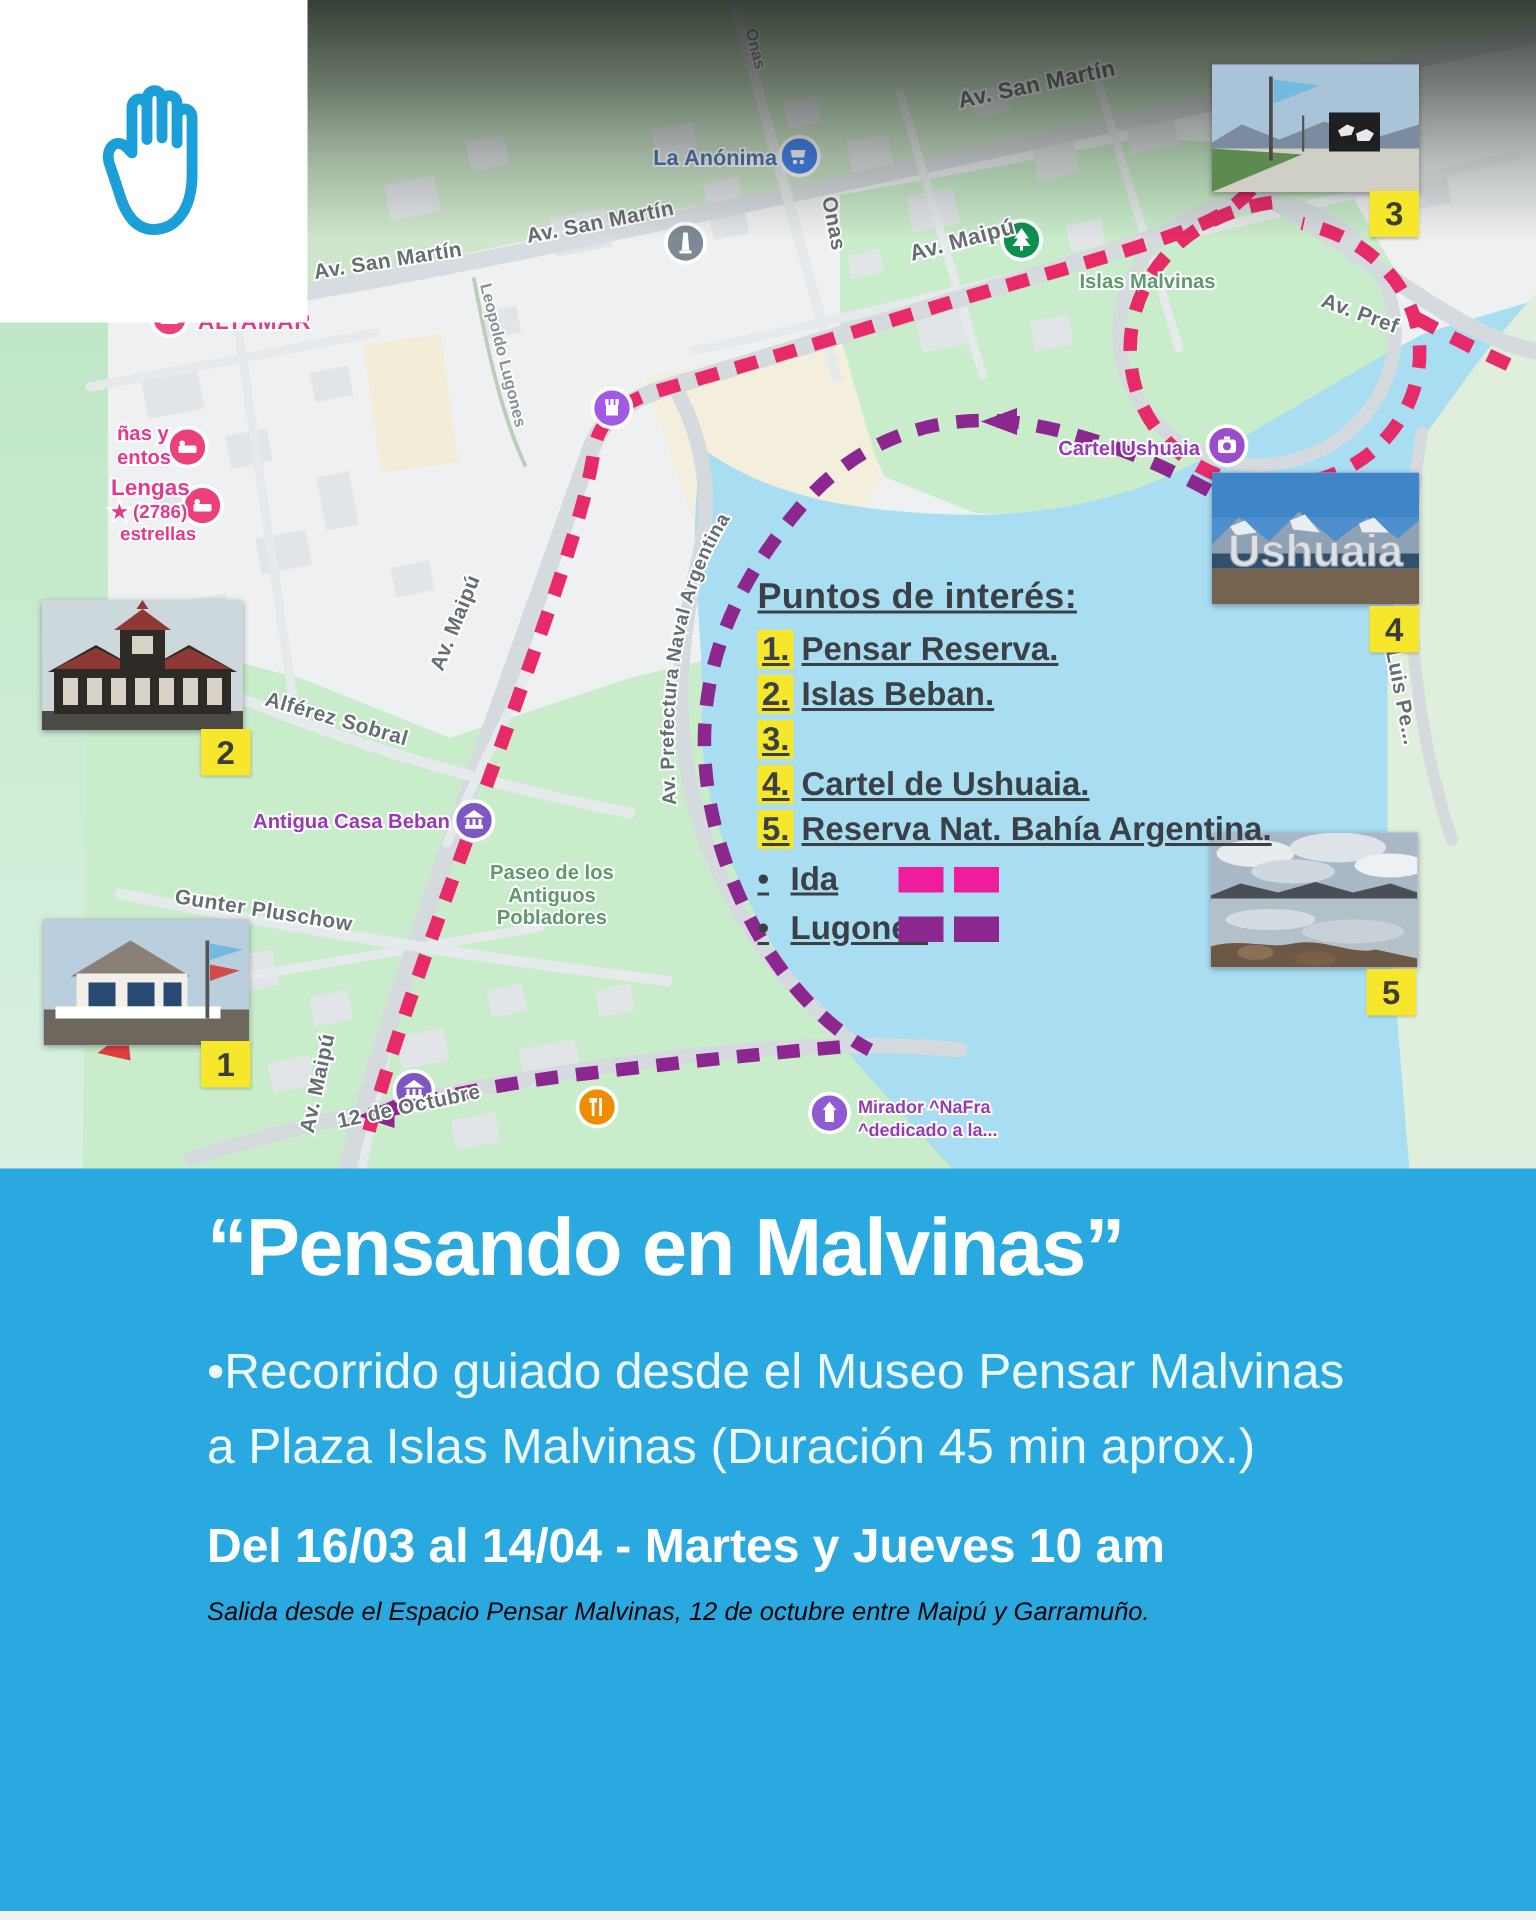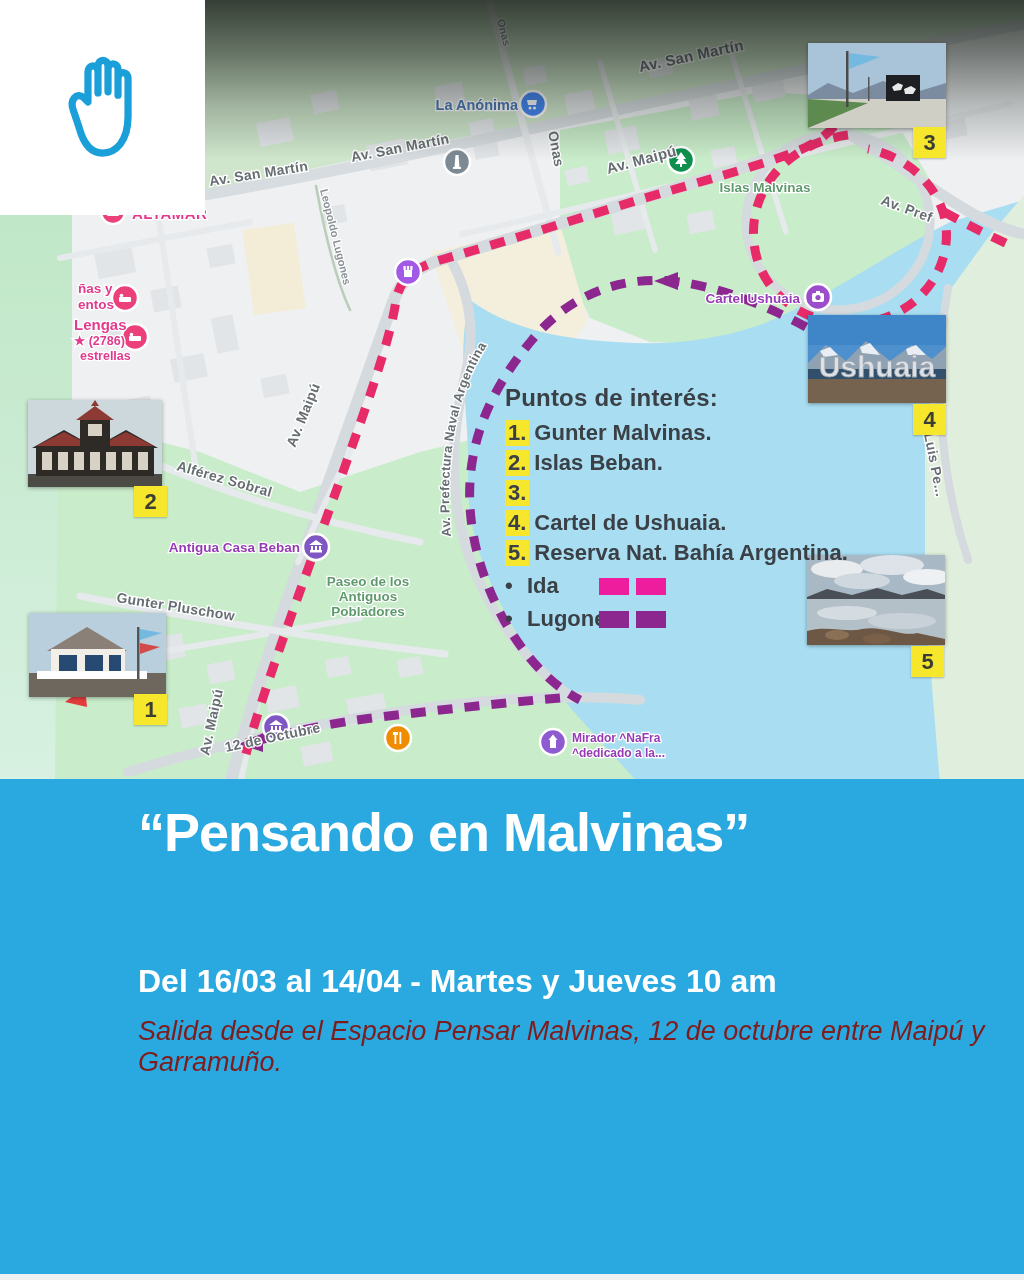--- a/index.html
+++ b/index.html
@@ -9,37 +9,37 @@
   .map-svg{position:absolute;left:0;top:0;}
   .map-shade{position:absolute;left:0;top:0;width:1024px;height:180px;pointer-events:none;
     background:linear-gradient(180deg,rgba(20,26,20,.82) 0px,rgba(20,26,20,.55) 55px,rgba(20,26,20,.25) 105px,rgba(20,26,20,0) 160px);}
   .hand-card{position:absolute;left:0;top:0;width:205px;height:215px;background:#ffffff;display:flex;align-items:center;justify-content:center;}
   
   .photo{position:absolute;box-shadow:0 1px 4px rgba(0,0,0,.35);overflow:hidden;background:#c4b5fd;}
   .photo svg{display:block;}
   .chip{position:absolute;width:33px;height:31px;background:#f6e62c;color:#3b3e35;font-weight:bold;font-size:22px;
     display:flex;align-items:center;justify-content:center;box-shadow:0 1px 2px rgba(0,0,0,.25);}
   
-  .legend{position:absolute;left:505px;top:384px;width:380px;color:#3a4046;}
+  .legend{position:absolute;left:505px;top:384px;width:380px;color:#3a4046;text-decoration:underline;}
   .legend-title{font-size:24px;font-weight:bold;letter-spacing:.2px;margin-bottom:8px;}
   .legend-item{font-size:22px;font-weight:600;margin:4px 0;display:flex;align-items:center;}
   .legend-num{background:#f6e62c;font-weight:bold;padding:0 3px;margin-right:5px;}
   .legend-route{font-size:22px;font-weight:600;margin:7px 0;display:flex;align-items:center;}
   .legend-bullet{width:22px;}
   .legend-route-label{width:72px;}
   .sw{display:inline-block;width:30px;height:17px;margin-right:7px;}
   .sw-ida{background:#ee1d9e;}
   .sw-vuelta{background:#8d2790;}
   
   .info-section{position:absolute;left:0;top:779px;width:1024px;height:495px;background:#2aa9e0;color:#fff;padding-left:30px;}
   .info-inner{padding:22px 60px 0 108px;}
   .info-title{font-size:54px;font-weight:bold;letter-spacing:-1px;margin:0 0 26px 0;}
   .info-desc{font-size:33px;line-height:1.5;color:#eef9ff;margin:0 0 24px 0;font-weight:400;}
   .info-schedule{font-size:32px;font-weight:bold;margin:0 0 16px 0;}
-  .info-departure{font-size:27px;font-style:italic;color:#7f1d1d;margin:0;}
+  .info-departure{font-size:17px;font-style:italic;color:#000000;margin:0;}
   
   text{font-family:"Liberation Sans",sans-serif;}
   .st{font-size:14px;font-weight:600;fill:#676e73;stroke:#ffffff;stroke-width:2.6px;paint-order:stroke;letter-spacing:.3px;}
   .st-sm{font-size:11px;font-weight:600;fill:#8b9297;stroke:#fff;stroke-width:2.2px;paint-order:stroke;}
   .pl{font-size:13.5px;font-weight:600;stroke:#ffffff;stroke-width:2.6px;paint-order:stroke;}
   .pl-pink{fill:#e23b8e;}
   .pl-blue{fill:#4a78b5;}
   .pl-green{fill:#5f9a6d;}
   .pl-purple{fill:#963bb5;}
   .pl-big{font-size:15px;font-weight:bold;letter-spacing:.5px;}
@@ -359,21 +359,21 @@
         <span>4</span>
       </div>
     <div class="chip" style="left:911px;top:646px;">
         <span>5</span>
       </div>
 
     <div class="legend">
       <div class="legend-title">Puntos de interés:</div>
       <div class="legend-item">
         <span class="legend-num">1.</span>
-        <span>Gunter Malvinas.</span>
+        <span>Pensar Reserva.</span>
       </div>
       <div class="legend-item">
         <span class="legend-num">2.</span>
         <span>Islas Beban.</span>
       </div>
       <div class="legend-item">
         <span class="legend-num">3.</span>
       </div>
       <div class="legend-item">
         <span class="legend-num">4.</span>
@@ -401,20 +401,21 @@
       <svg width="118" height="128" viewBox="0 0 210 230">
         <path d="M 62,150 L 52,120 C 44,100 58,86 70,96 L 78,104 L 78,50 C 78,36 96,36 96,50 L 96,88 L 96,40 C 96,26 114,26 114,40 L 114,86 L 114,46 C 114,32 132,32 132,46 L 132,92 L 132,62 C 132,48 150,48 150,62 L 150,130 C 150,175 128,196 104,196 C 80,196 68,172 62,150 Z" fill="none" stroke="#1a9fd9" stroke-width="13" stroke-linecap="round" stroke-linejoin="round"></path>
       </svg>
     </div>
   </div>
 
   <div class="info-section">
     <div class="info-inner">
       <h1 class="info-title">“Pensando en Malvinas”</h1>
       <p class="info-desc">
-        <br>
+        <span>•Recorrido guiado desde el Museo Pensar Malvinas</span><br>
+        <span>a Plaza Islas Malvinas (Duración 45 min aprox.)</span>
       </p>
       <p class="info-schedule">Del 16/03 al 14/04 - Martes y Jueves 10 am</p>
       <p class="info-departure">Salida desde el Espacio Pensar Malvinas, 12 de octubre entre Maipú y Garramuño.</p>
     </div>
 
   </div>
 </div>
 
 </body></html>

